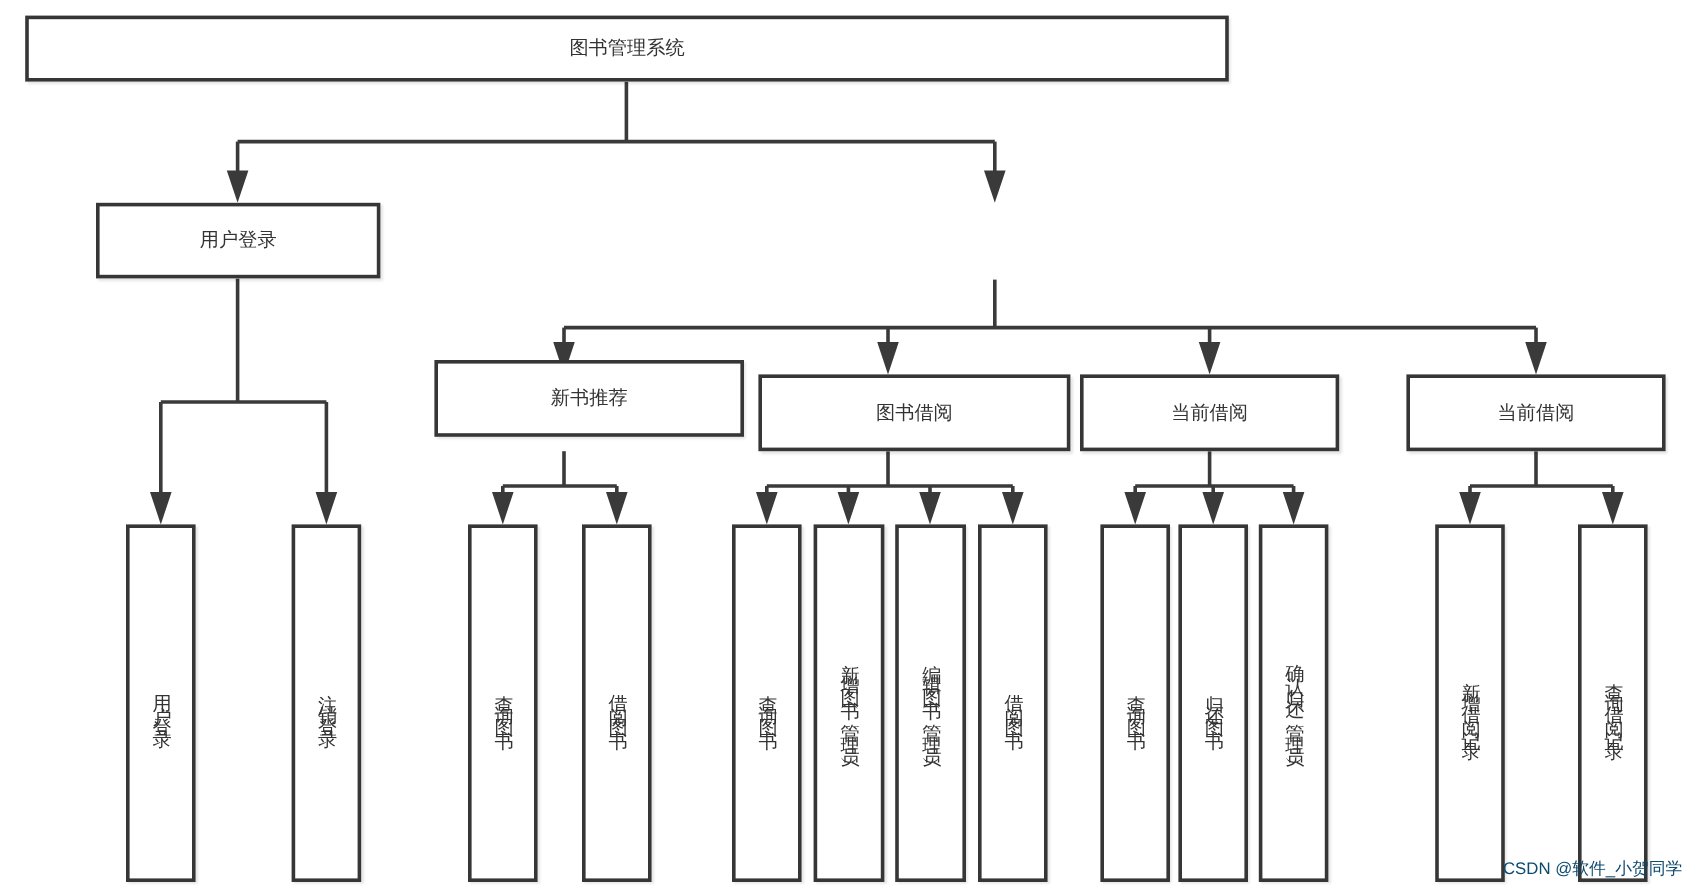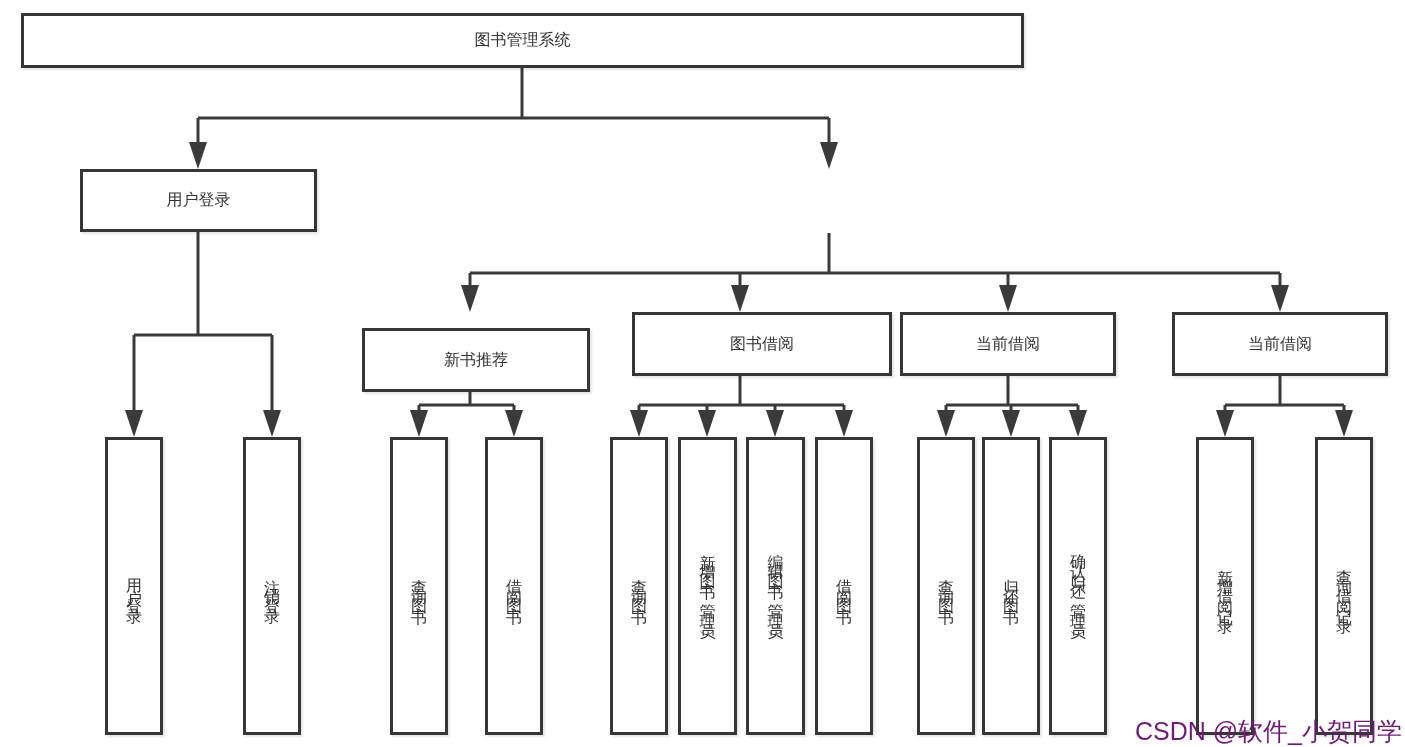--- a/index.html
+++ b/index.html
@@ -14,21 +14,21 @@
     display:flex; align-items:center; justify-content:center;
     z-index:1; box-shadow:2px 2px 2px rgba(0,0,0,0.10);
     text-align:center; white-space:nowrap;
   }
   .vbox { z-index:1; }
   .vtext {
     writing-mode:vertical-rl; text-orientation:mixed;
     letter-spacing:10px; line-height:1; white-space:nowrap;
   }
   .watermark {
-    position:absolute; z-index:3; color:#701a75; font-size:25px;
+    position:absolute; z-index:3; color:#0c4a6e; font-size:14px;
     right:3px; top:715px; white-space:nowrap;
   }
 </style>
 </head>
 <body>
 
 <div class="stage">
 
   <svg class="wires" width="1405" height="747" viewBox="0 0 1405 747">
     <g stroke="#3a3a3a" stroke-width="3" fill="none">
@@ -111,21 +111,21 @@
   </svg>
 
   <div class="box" style="left:21px; top:13px; width:1003px; height:55px;">
     <span>图书管理系统</span>
   </div>
 
   <div class="box" style="left:80px; top:169px; width:237px; height:63px;">
     <span>用户登录</span>
   </div>
 
-  <div class="box" style="left:362px; top:328px; width:228px; height:64px;">
+  <div class="box" style="left:362px; top:300px; width:258px; height:64px;">
     <span>新书推荐</span>
   </div>
   <div class="box" style="left:632px; top:312px; width:260px; height:64px;">
     <span>图书借阅</span>
   </div>
   <div class="box" style="left:900px; top:312px; width:216px; height:64px;">
     <span>当前借阅</span>
   </div>
   <div class="box" style="left:1172px; top:312px; width:216px; height:64px;">
     <span>当前借阅</span>

